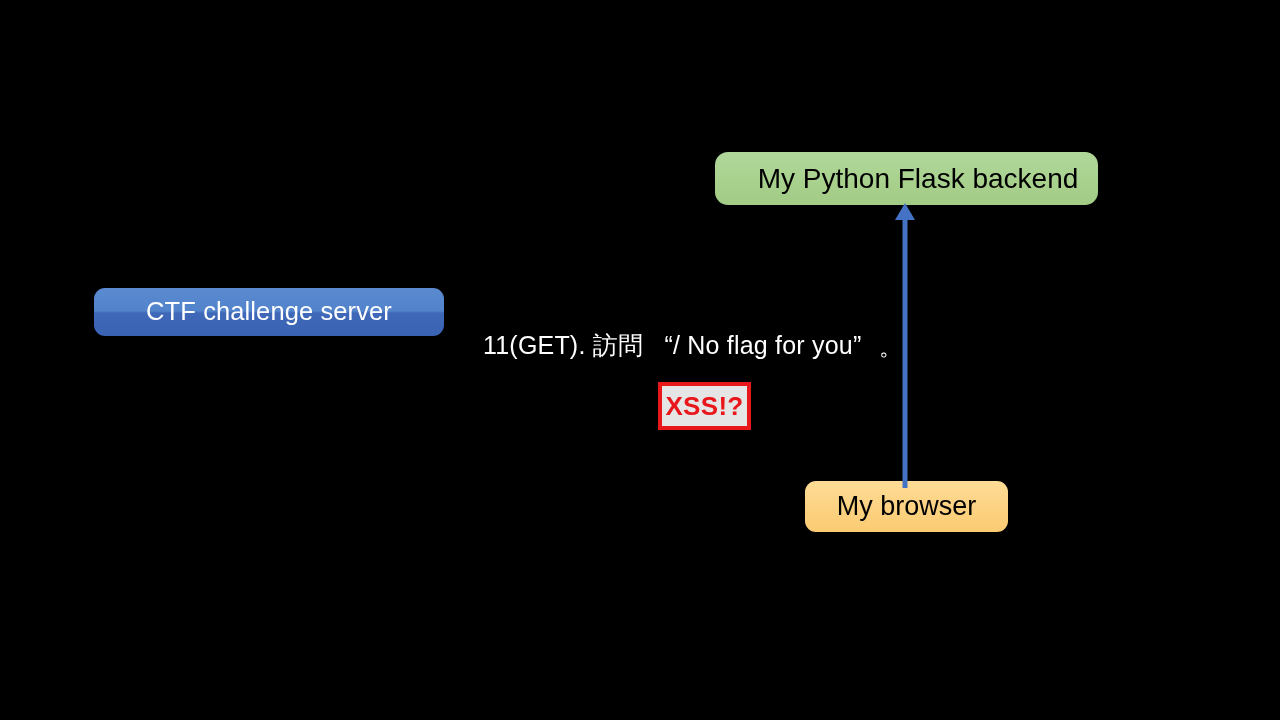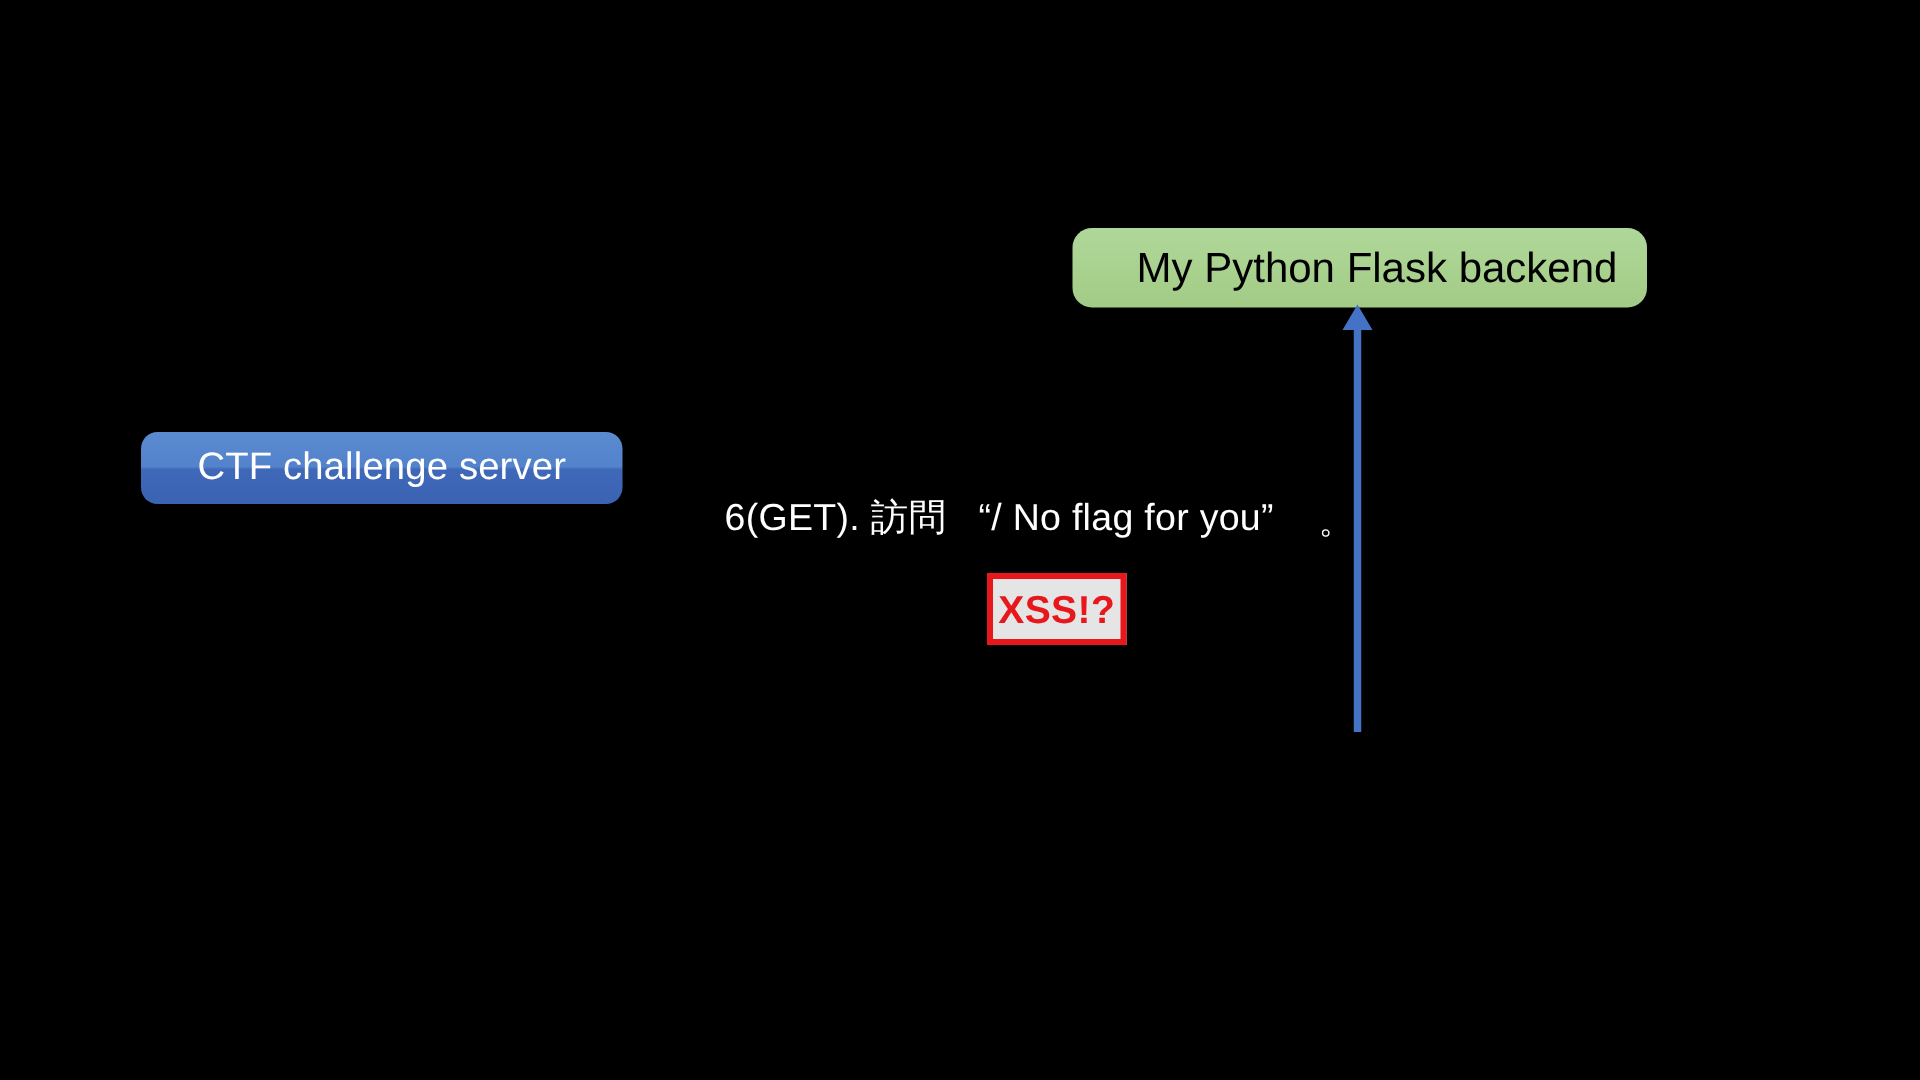--- a/index.html
+++ b/index.html
@@ -28,21 +28,21 @@
     justify-content: center;
     text-align: center;
     white-space: nowrap;
     line-height: 1;
   }
 
   
   .node-ctf {
     left: 94px;
     top: 288px;
-    width: 321px;
+    width: 350px;
     height: 48px;
     border-radius: 11px;
     background: linear-gradient(to bottom, #5B8AD0 0%, #5283CB 48%, #3F68B8 52%, #3A63B4 100%);
     color: #FFFFFF;
     font-size: 25.5px;
     letter-spacing: 0.1px;
   }
 
   
   .node-flask {
@@ -120,26 +120,29 @@
 <div id="slide">
 
   <div class="node node-flask">
     <span>My Python Flask backend</span>
   </div>
 
   <div class="node node-ctf">
     <span>CTF challenge server</span>
   </div>
 
+  <div class="node node-browser">
+    <span>My browser</span>
+  </div>
 
   <div class="node node-xss">
     <span>XSS!?</span>
   </div>
 
-  <div class="caption">6(GET). 訪問   “/ No flag for you”</div>
+  <div class="caption">11(GET). 訪問   “/ No flag for you”</div>
 
   <div class="period-mark">。</div>
 
   <svg class="arrow-svg" viewBox="0 0 32 290">
     <line x1="15" y1="290" x2="15" y2="18" stroke="#4472C4" stroke-width="5"></line>
     <polygon points="15,5 25,22 5,22" fill="#4472C4"></polygon>
   </svg>
 
 </div>
 

